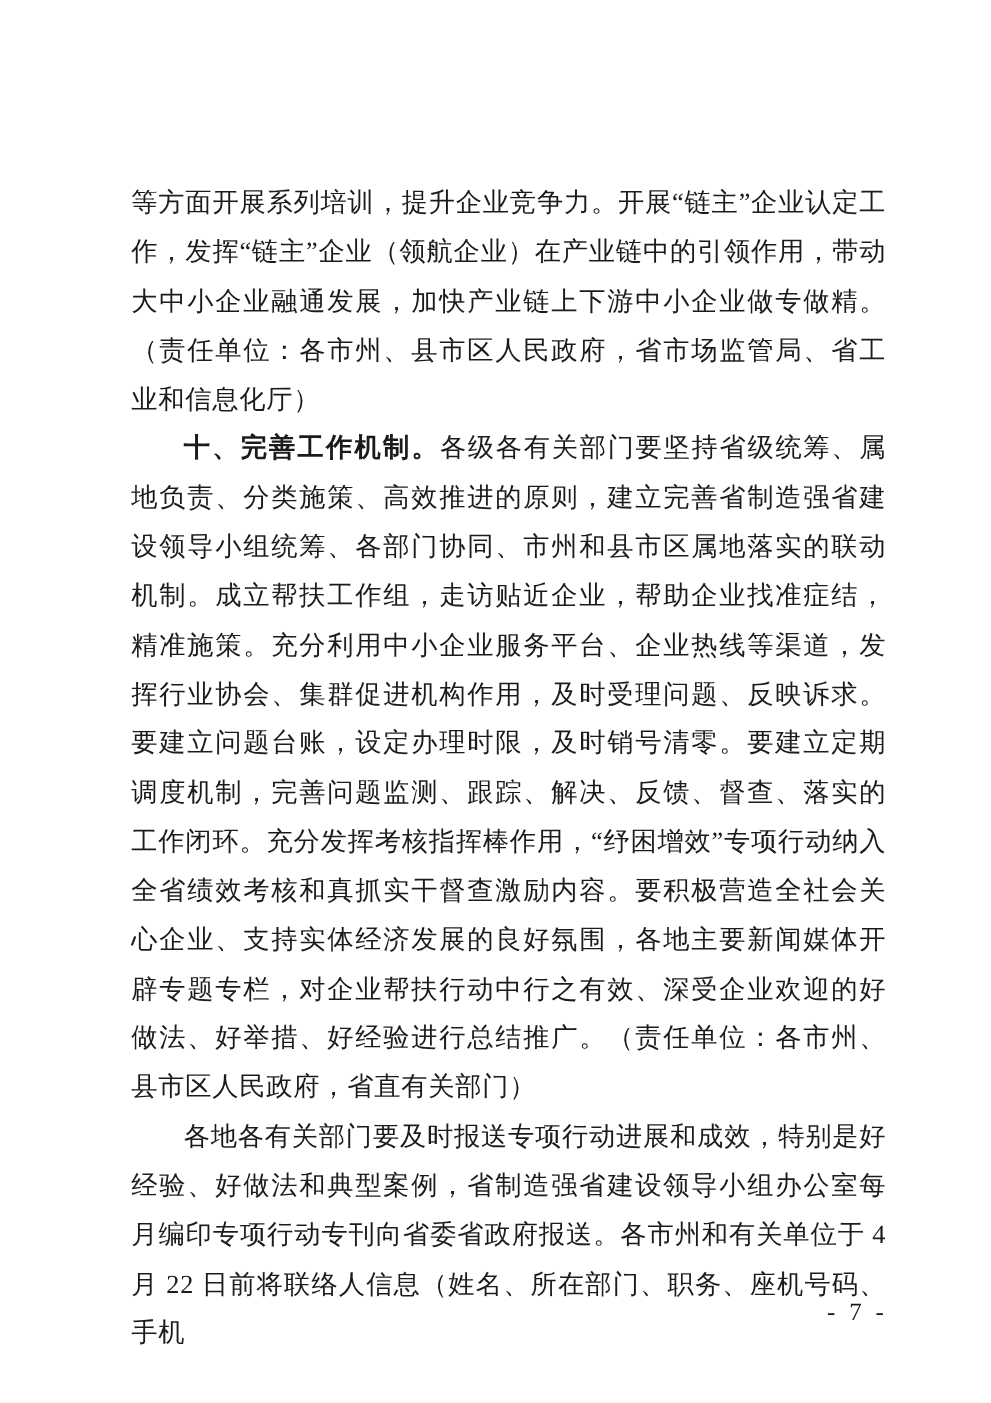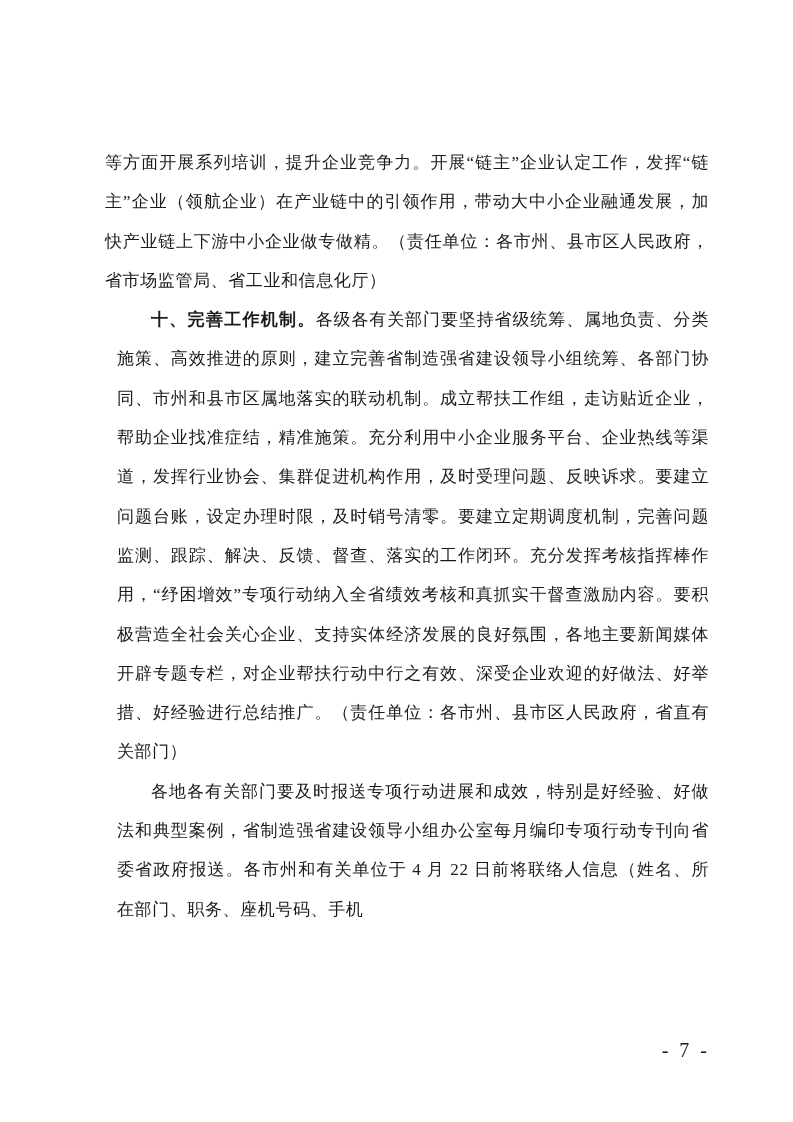--- a/index.html
+++ b/index.html
@@ -19,29 +19,28 @@
     background: #ffffff;
   }
   .doc-content {
     position: absolute;
     left: 105px;
     top: 143px;
     width: 604px;
   }
   p.doc-par {
     margin: 0;
-    font-size: 17px;
+    font-size: 21px;
     line-height: 39.3px;
     letter-spacing: 0.6px;
     text-align: justify;
     word-break: break-all;
   }
   p.doc-par.indent {
     text-indent: 2em;
-    margin-left: 12px;
   }
   .run { font-weight: normal; }
   .run-bold {
     font-family: "Liberation Sans", "DejaVu Sans", sans-serif;
     font-weight: bold;
     letter-spacing: 1px;
   }
   .page-number {
     position: absolute;
     top: 1039px;

